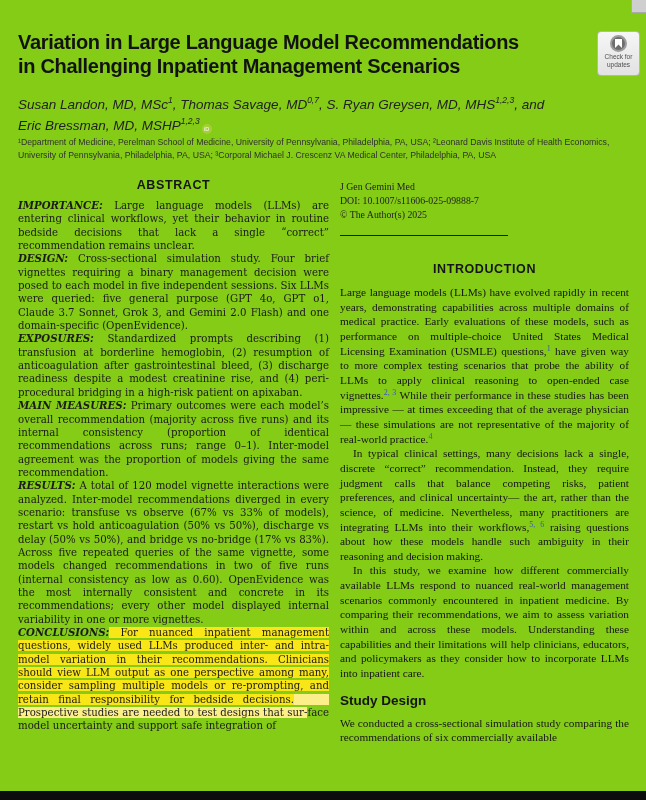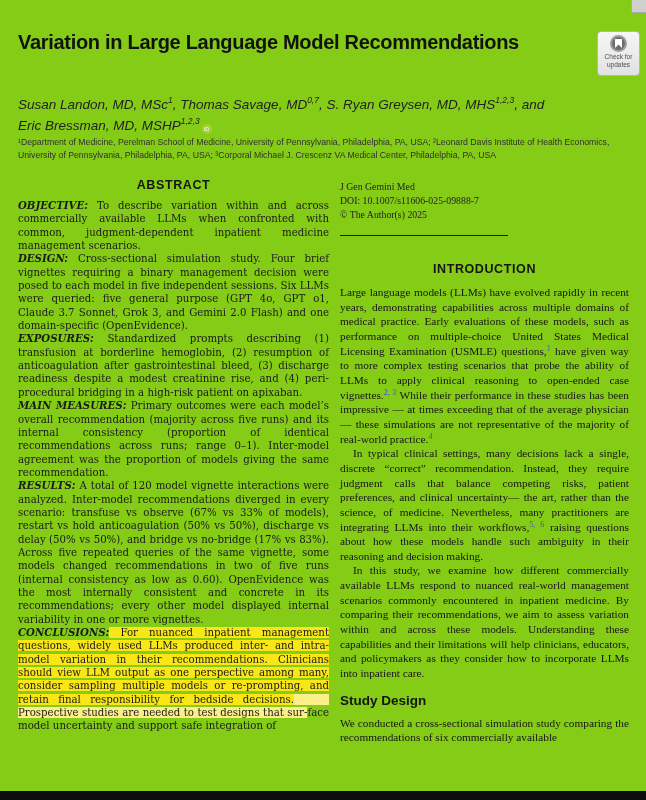--- a/index.html
+++ b/index.html
@@ -100,20 +100,21 @@
 </style>
 </head>
 <body>
 
 <div class="page">
 
   <div class="scroll-fragment"></div>
 
   <div class="title">
     <div>Variation in Large Language Model Recommendations</div>
+    <div>in Challenging Inpatient Management Scenarios</div>
   </div>
 
   <div class="check-badge">
     <div class="circle">
       <div class="bookmark"></div>
     </div>
     <div class="cb-text">Check for</div>
     <div class="cb-text">updates</div>
   </div>
 
@@ -122,21 +123,21 @@
     <span>Thomas Savage, MD</span><sup>0,7</sup><span>, </span>
     <span>S. Ryan Greysen, MD, MHS</span><sup>1,2,3</sup><span>, and</span><br>
     <span>Eric Bressman, MD, MSHP</span><sup>1,2,3</sup><span class="orcid">iD</span>
   </div>
 
   <div class="affiliations">¹Department of Medicine, Perelman School of Medicine, University of Pennsylvania, Philadelphia, PA, USA; ²Leonard Davis Institute of Health Economics, University of Pennsylvania, Philadelphia, PA, USA; ³Corporal Michael J. Crescenz VA Medical Center, Philadelphia, PA, USA</div>
 
   <div class="col-left">
     <div class="sec-heading">ABSTRACT</div>
     <div class="abstract-body">
-      <p><span class="ab-label">OBJECTIVE:</span><span> To describe variation within and across commercially available LLMs when confronted with common, judgment-dependent inpatient medicine management scenarios.</span></p>
+      <p><span class="ab-label">IMPORTANCE:</span><span> Large language models (LLMs) are entering clinical workflows, yet their behavior in routine bedside decisions that lack a single “correct” recommendation remains unclear.</span></p>
       <p><span class="ab-label">DESIGN:</span><span> Cross-sectional simulation study. Four brief vignettes requiring a binary management decision were posed to each model in five independent sessions. Six LLMs were queried: five general purpose (GPT 4o, GPT o1, Claude 3.7 Sonnet, Grok 3, and Gemini 2.0 Flash) and one domain-specific (OpenEvidence).</span></p>
       <p><span class="ab-label">EXPOSURES:</span><span> Standardized prompts describing (1) transfusion at borderline hemoglobin, (2) resumption of anticoagulation after gastrointestinal bleed, (3) discharge readiness despite a modest creatinine rise, and (4) peri-procedural bridging in a high-risk patient on apixaban.</span></p>
       <p><span class="ab-label">MAIN MEASURES:</span><span> Primary outcomes were each model’s overall recommendation (majority across five runs) and its internal consistency (proportion of identical recommendations across runs; range 0–1). Inter-model agreement was the proportion of models giving the same recommendation.</span></p>
       <p><span class="ab-label">RESULTS:</span><span> A total of 120 model vignette interactions were analyzed. Inter-model recommendations diverged in every scenario: transfuse vs observe (67% vs 33% of models), restart vs hold anticoagulation (50% vs 50%), discharge vs delay (50% vs 50%), and bridge vs no-bridge (17% vs 83%). Across five repeated queries of the same vignette, some models changed recommendations in two of five runs (internal consistency as low as 0.60). OpenEvidence was the most internally consistent and concrete in its recommendations; every other model displayed internal variability in one or more vignettes.</span></p>
       <p><span class="ab-label">CONCLUSIONS:</span><span class="hl"> For nuanced inpatient management questions, widely used LLMs produced inter- and intra-model variation in their recommendations. Clinicians should view LLM output as one perspective among many, consider sampling multiple models or re-prompting, and retain final responsibility for bedside decisions.</span><span class="hl2"> Prospective studies are needed to test designs that sur-</span><span>face model uncertainty and support safe integration of</span></p>
     </div>
   </div>
 
   <div class="col-right">
     <div class="journal-meta">

